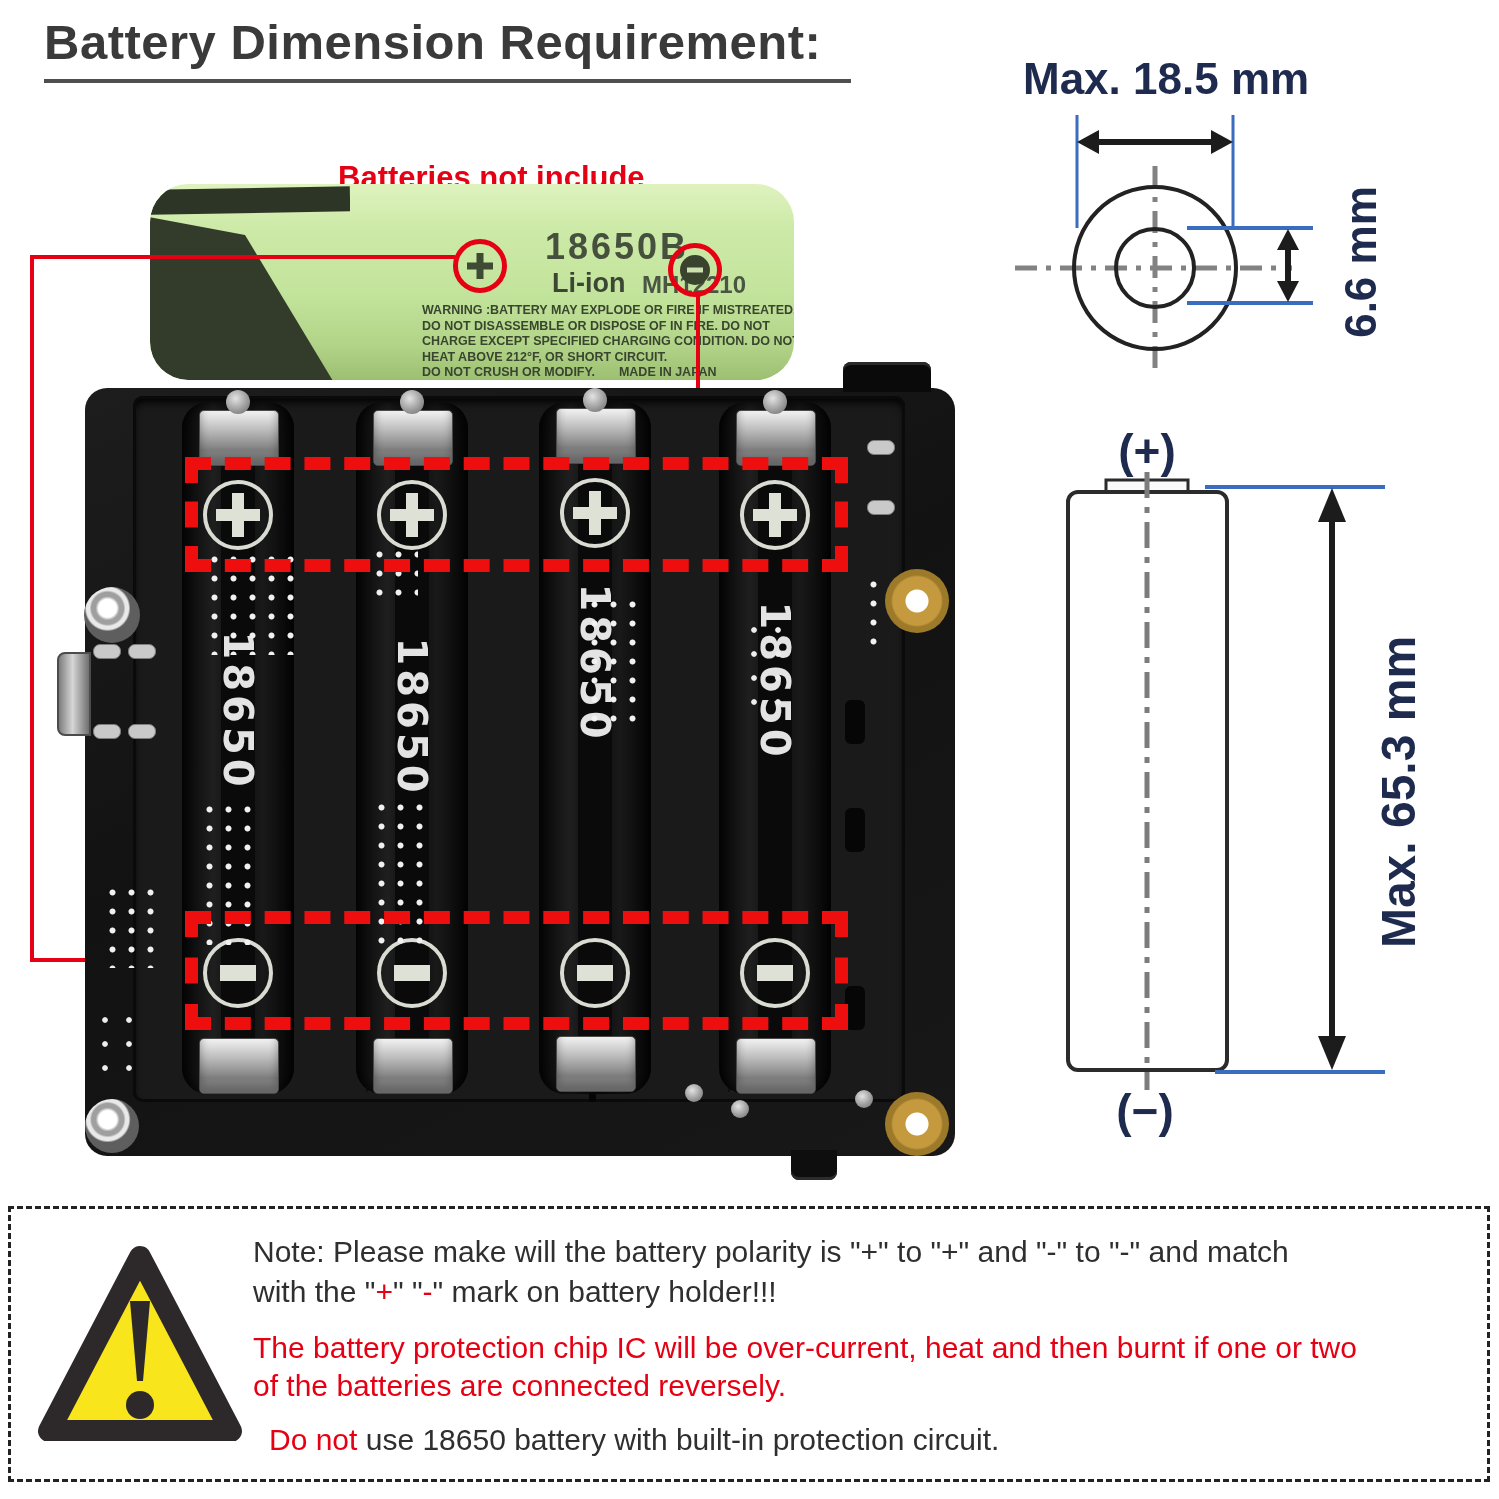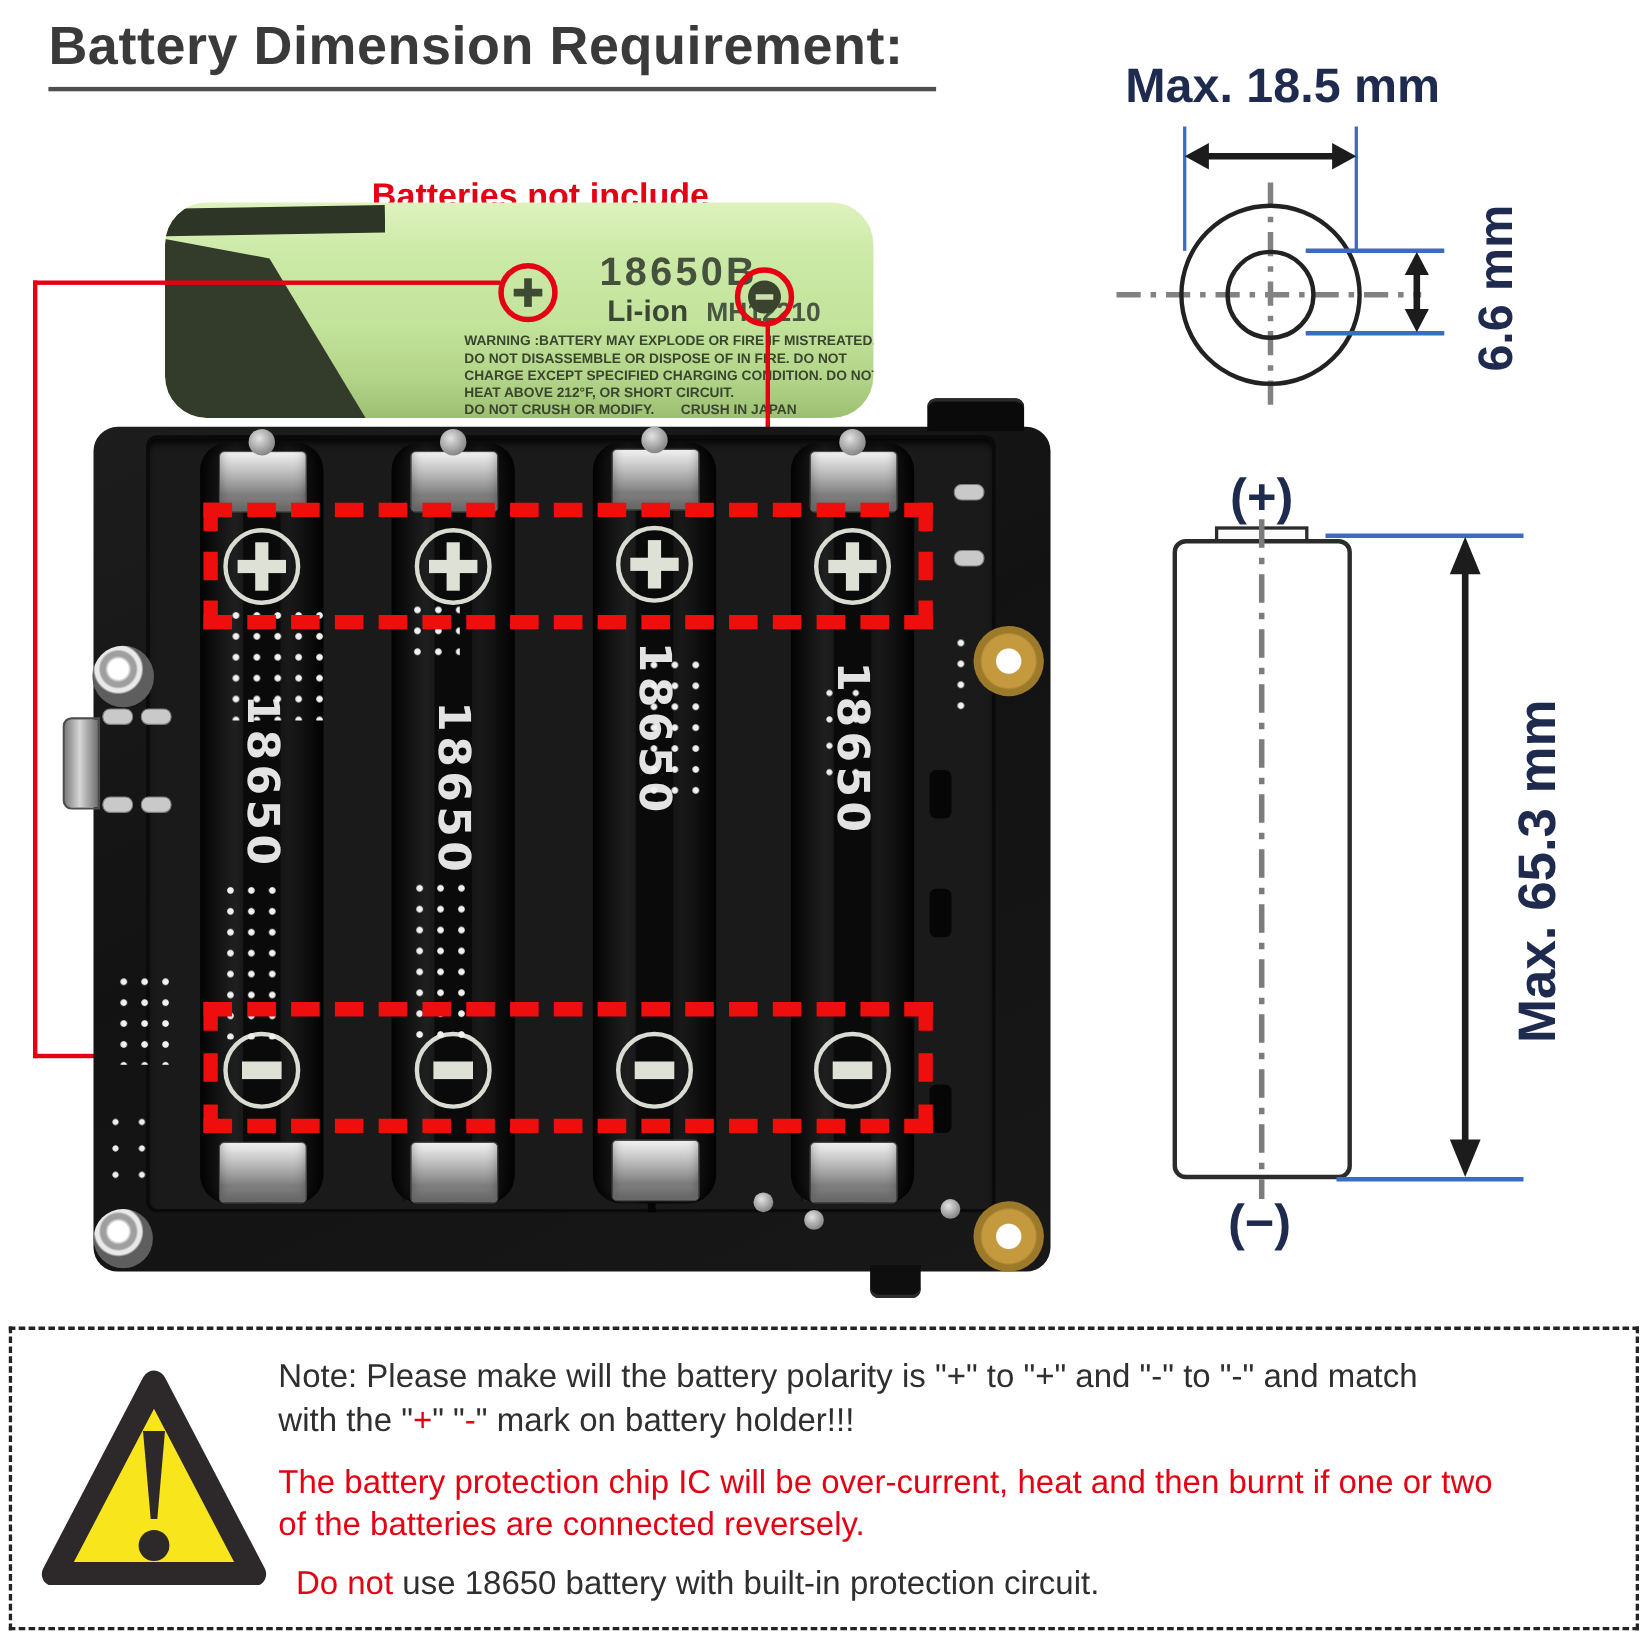--- a/index.html
+++ b/index.html
@@ -104,21 +104,21 @@
     <div class="abs bat-model">18650B</div>
     <div class="abs bat-chem">Li-ion</div>
     <div class="abs bat-code">MH12210</div>
     <div class="abs bat-warn">
       <div>WARNING :BATTERY MAY EXPLODE OR FIRE IF MISTREATED.</div>
       <div>DO NOT DISASSEMBLE OR DISPOSE OF IN FIRE. DO NOT</div>
       <div>CHARGE EXCEPT SPECIFIED CHARGING CONDITION. DO NOT</div>
       <div>HEAT ABOVE 212°F, OR SHORT CIRCUIT.</div>
       <div class="row">
         <span>DO NOT CRUSH OR MODIFY.</span>
-        <span>CRUSH IN JAPAN</span>
+        <span>MADE IN JAPAN</span>
       </div>
     </div>
     <div class="abs ring ring-plus">
       <span class="abs bat-plus-h"></span>
         <span class="abs bat-plus-v"></span>
     </div>
     <div class="abs ring ring-minus">
       <span class="abs bat-minus-dot"></span>
         <span class="abs bat-minus-bar"></span>
     </div>

